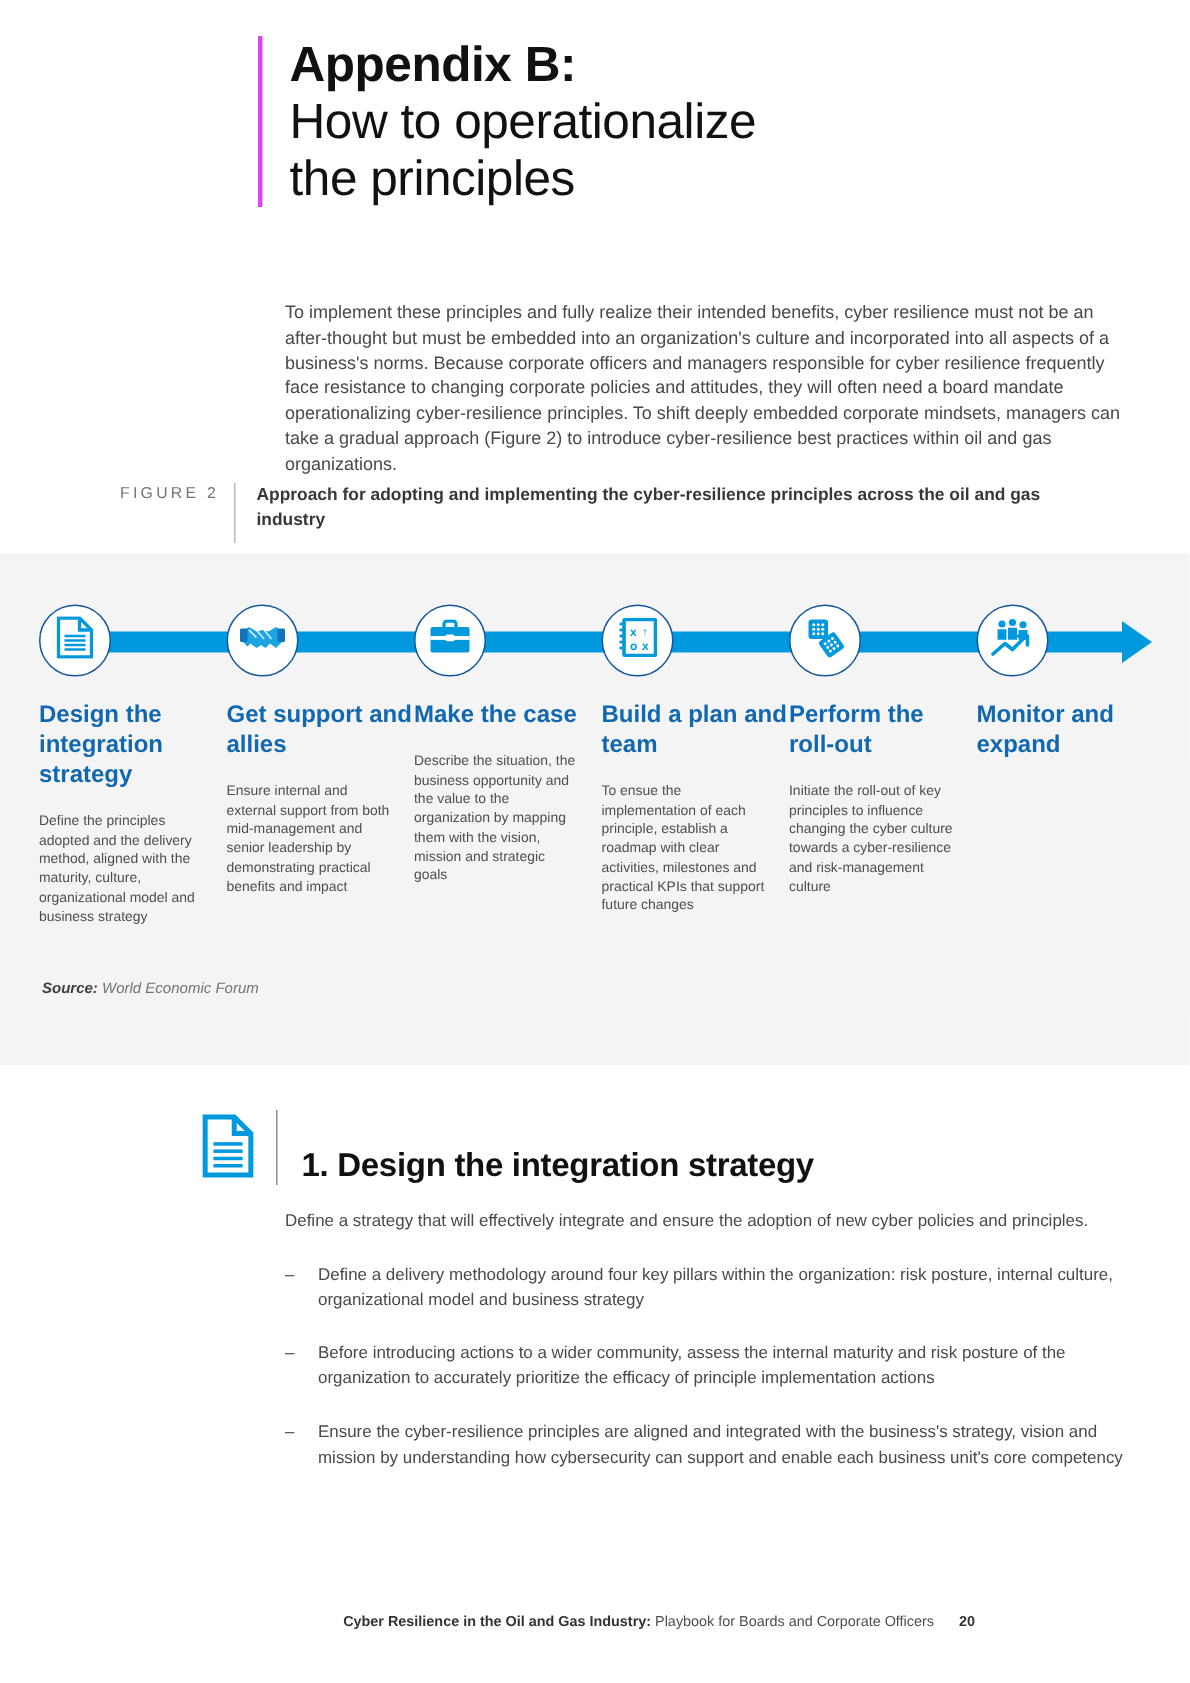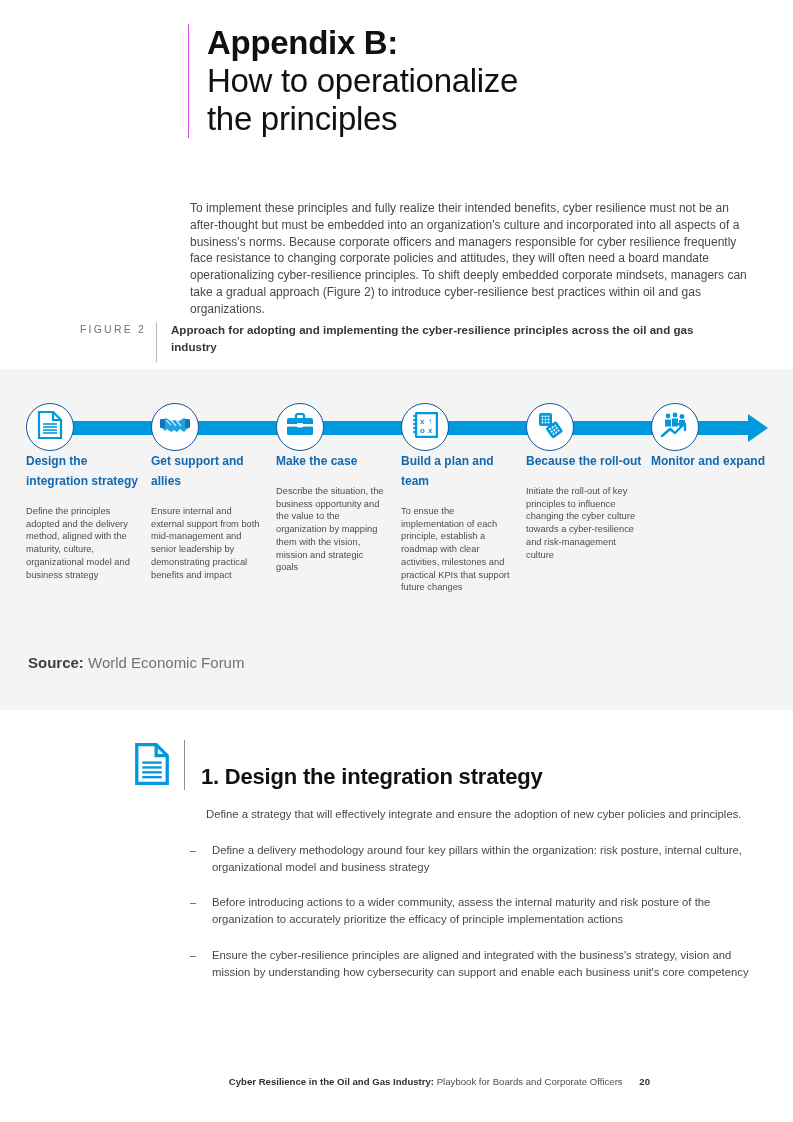--- a/index.html
+++ b/index.html
@@ -12,25 +12,25 @@
     height: 1122px;
     position: relative;
     font-family: "Liberation Sans", sans-serif;
     color: #3c3c3c;
     overflow: hidden;
   }
 
   
   .title-block {
     position: absolute;
-    left: 188px;
+    left: 172px;
     top: 24px;
     width: 560px;
     padding-left: 18px;
-    border-left: 1px solid #d946ef;
+    border-left: 3px solid #d946ef;
     box-sizing: border-box;
   }
   .title-line {
     font-size: 33px;
     line-height: 38px;
     color: #111111;
     letter-spacing: -0.3px;
     white-space: nowrap;
   }
   .title-line.bold { font-weight: bold; }
@@ -128,39 +128,41 @@
     border: 1.4px solid #13569e;
     display: flex;
     align-items: center;
     justify-content: center;
     margin-top: 34px;
     position: relative;
     z-index: 2;
     box-sizing: border-box;
   }
   .step-heading {
-    font-size: 12px;
+    margin-top: 16px;
+    font-size: 16px;
     line-height: 20px;
     font-weight: bold;
     color: #1168b0;
   }
   .step-desc {
     margin-top: 14px;
     font-size: 9.3px;
     line-height: 12.7px;
     color: #4a4f53;
     width: 112px;
   }
 
   .source-line {
     position: absolute;
     left: 28px;
     top: 654px;
-    font-size: 15px;
+    font-size: 10px;
     color: #6d7478;
+    font-style: italic;
   }
   .source-line b { color: #3c4145; }
 
   
   .section-head {
     position: absolute;
     left: 130px;
     top: 738px;
     display: flex;
     align-items: flex-end;
@@ -188,21 +190,21 @@
   
   .body-block {
     position: absolute;
     left: 190px;
     top: 806px;
     width: 562px;
     font-size: 11.3px;
     line-height: 16.8px;
     color: #454a4e;
   }
-  .body-para { margin: 0 0 19px 16px; }
+  .body-para { margin: 0 0 19px 0; }
   .bullet {
     display: flex;
     margin-bottom: 19px;
   }
   .bullet-dash {
     width: 22px;
     flex: 0 0 22px;
     color: #454a4e;
   }
   .bullet-text { flex: 1; }
@@ -349,21 +351,21 @@
                 <circle cx="18.5" cy="18.5" r="1"></circle>
                 <circle cx="21.5" cy="18.5" r="1"></circle>
               <circle cx="15.5" cy="21.5" r="1"></circle>
                 <circle cx="18.5" cy="21.5" r="1"></circle>
                 <circle cx="21.5" cy="21.5" r="1"></circle>
             </g>
           </g>
         </svg>
       </span>
     </div>
-    <div class="step-heading">Because the roll-out</div>
+    <div class="step-heading">Perform the roll-out</div>
     <div class="step-desc">Initiate the roll-out of key principles to influence changing the cyber culture towards a cyber-resilience and risk-management culture</div>
   </div>
 
   <div class="step">
     <div class="step-circle">
       <span>
         <svg width="30" height="26" viewBox="0 0 30 26">
           <g fill="#0099dd">
             <circle cx="8" cy="4" r="2.4"></circle>
             <path d="M5 7.5 h6 v7 h-6 z"></path>

